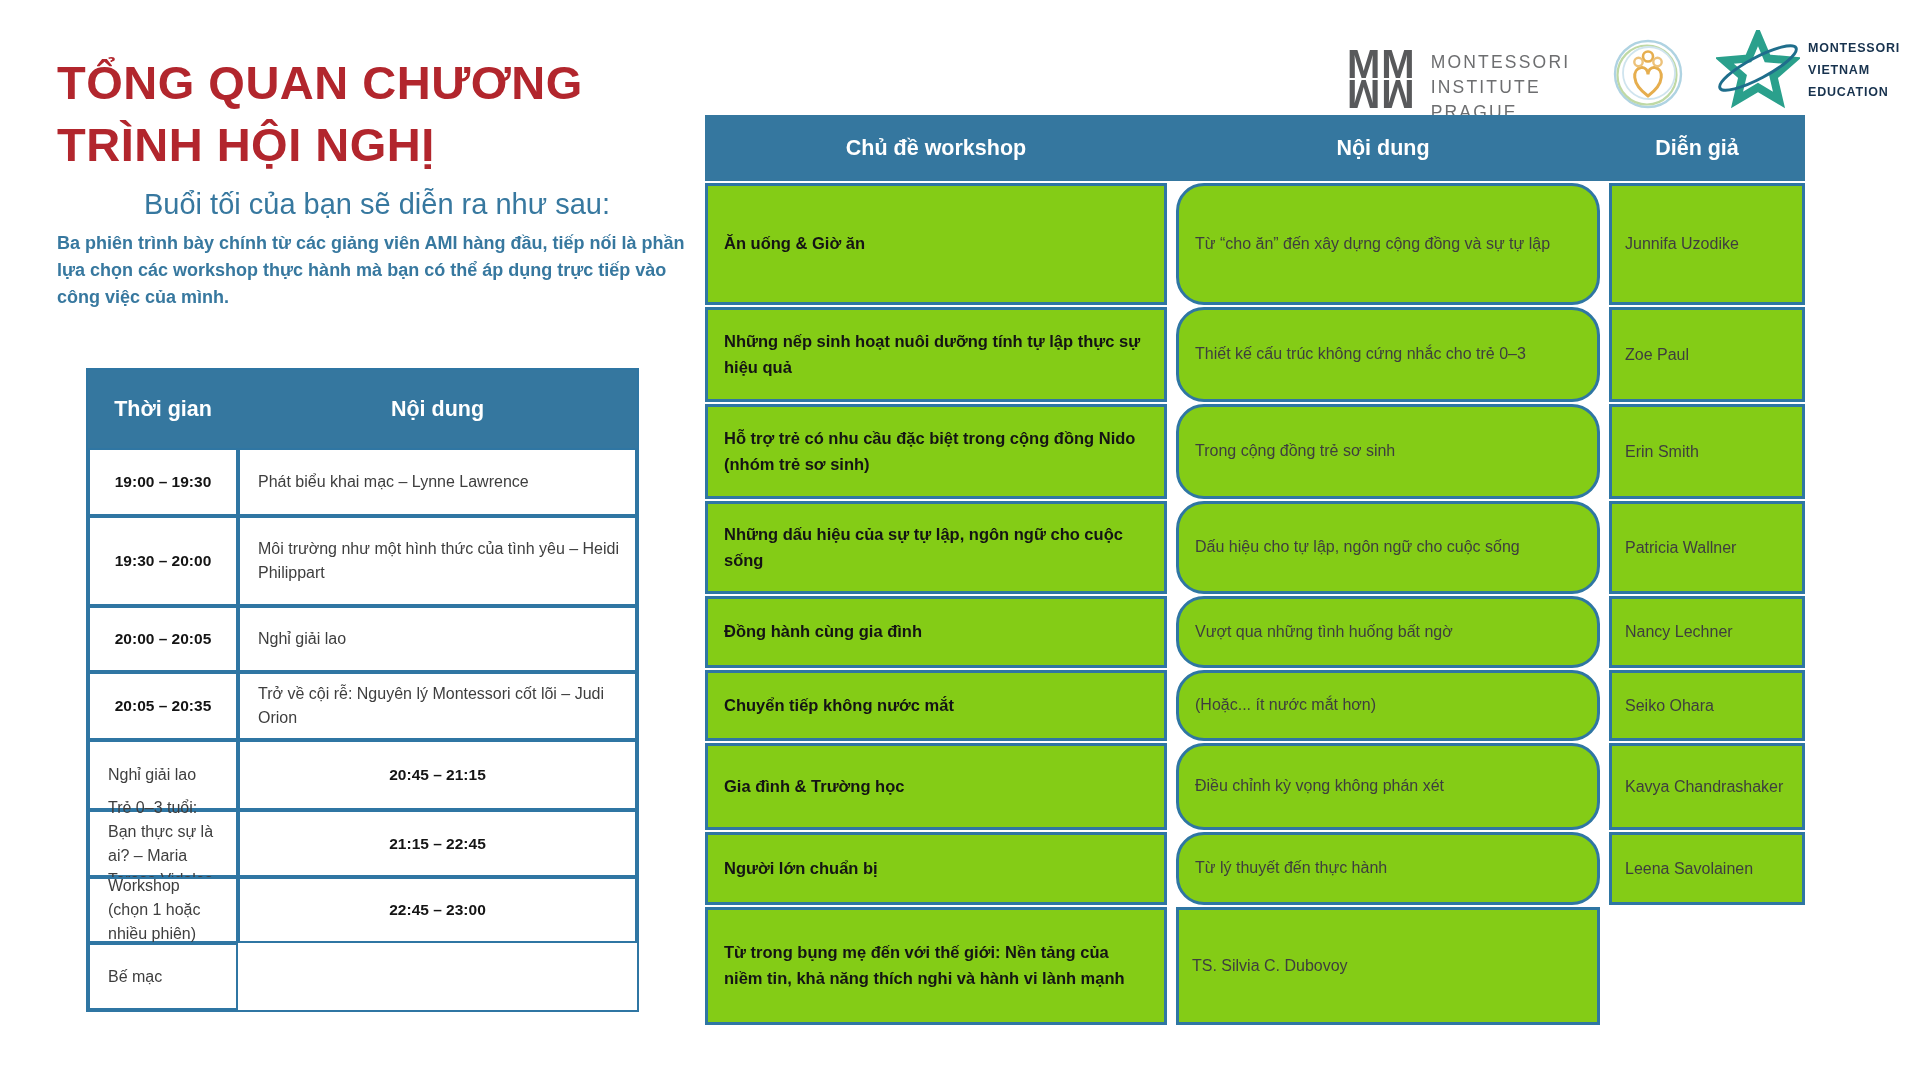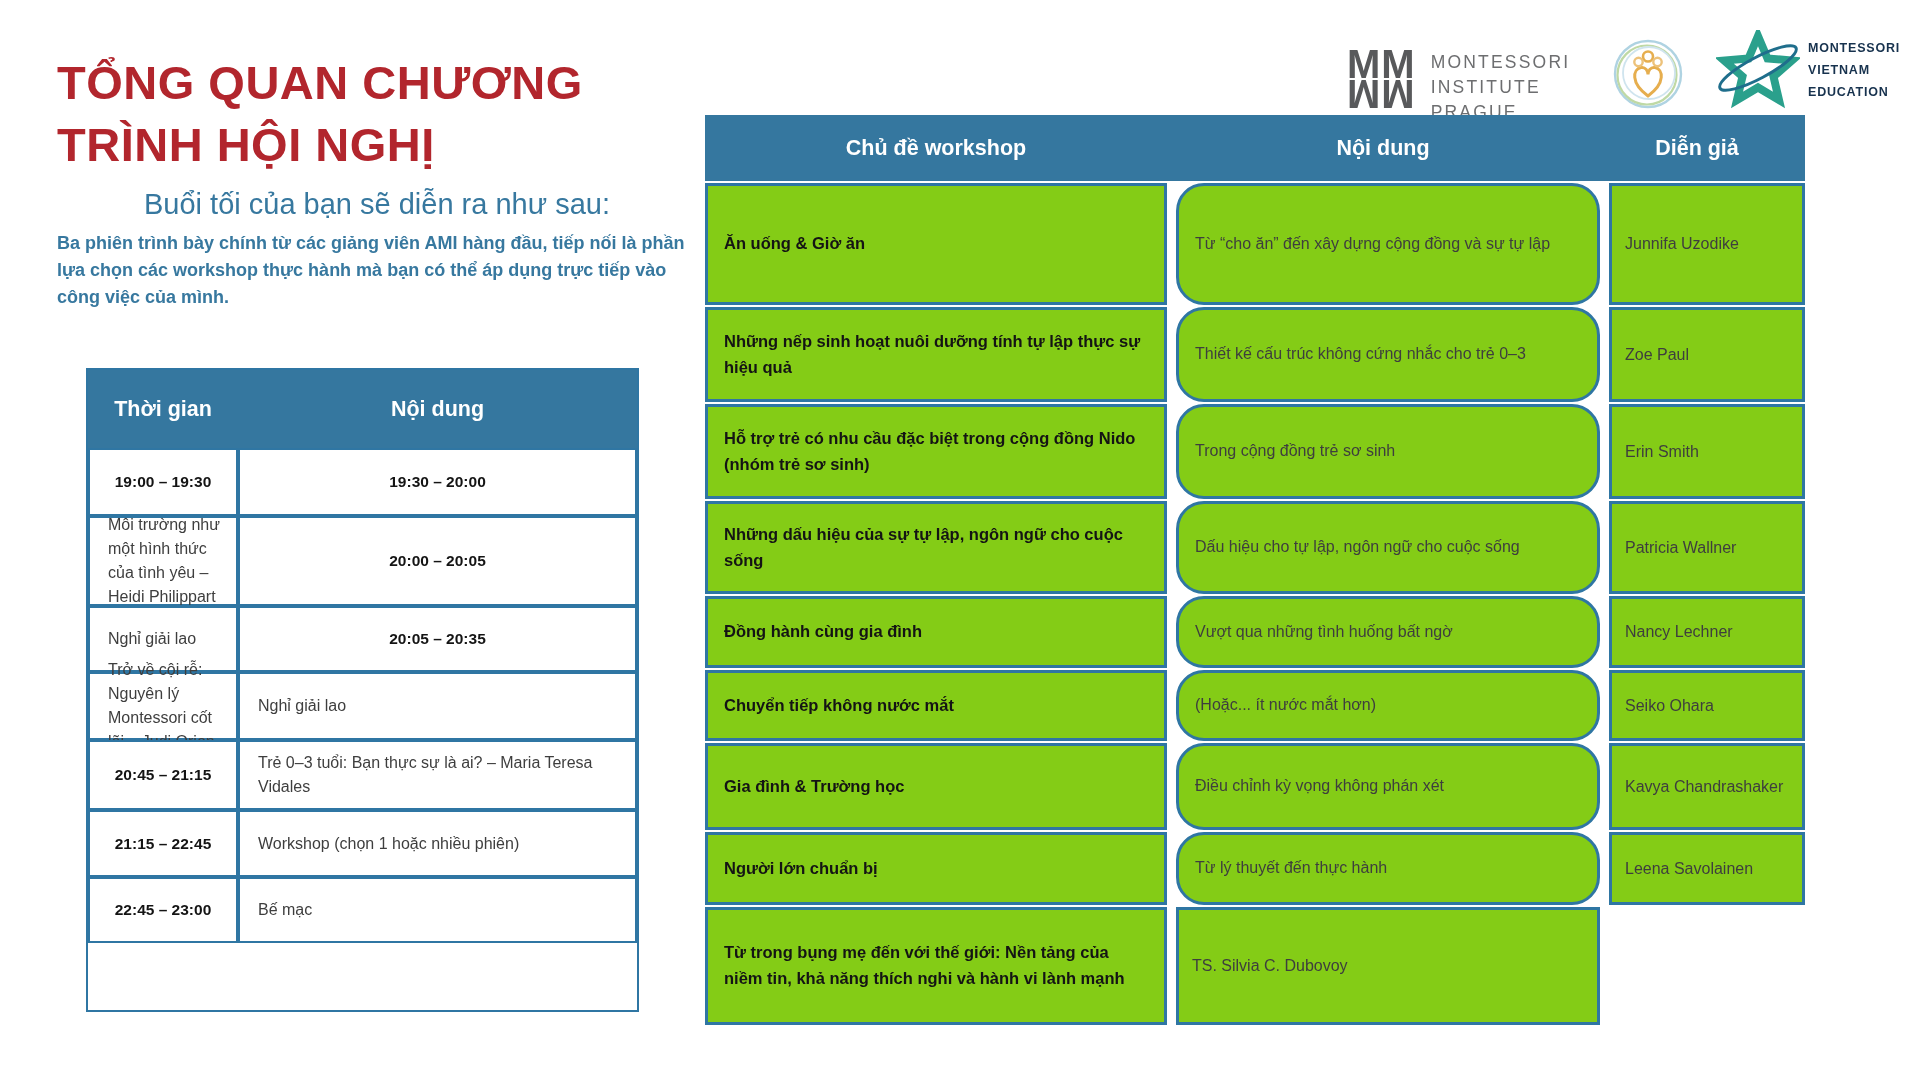--- a/index.html
+++ b/index.html
@@ -100,20 +100,21 @@
       <div>VIETNAM</div>
       <div>EDUCATION</div>
     </div>
   </div>
 
   <div class="tbl-left">
     <div class="hcell">Thời gian</div>
     <div class="hcell">Nội dung</div>
 
     <div class="time">19:00 – 19:30</div>
+    <div class="content">Phát biểu khai mạc – Lynne Lawrence</div>
     <div class="time">19:30 – 20:00</div>
     <div class="content">Môi trường như một hình thức của tình yêu – Heidi Philippart</div>
     <div class="time">20:00 – 20:05</div>
     <div class="content">Nghỉ giải lao</div>
     <div class="time">20:05 – 20:35</div>
     <div class="content">Trở về cội rễ: Nguyên lý Montessori cốt lõi – Judi Orion</div>
     <div class="content">Nghỉ giải lao</div>
     <div class="time">20:45 – 21:15</div>
     <div class="content">Trẻ 0–3 tuổi: Bạn thực sự là ai? – Maria Teresa Vidales</div>
     <div class="time">21:15 – 22:45</div>

